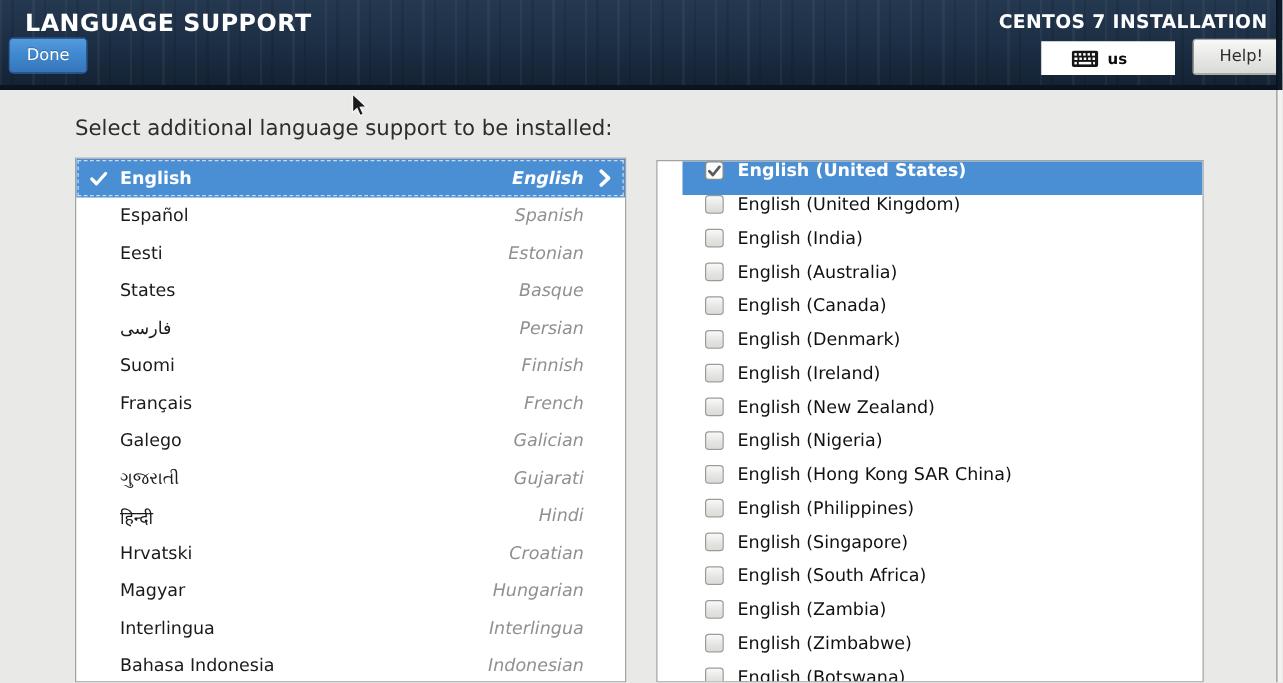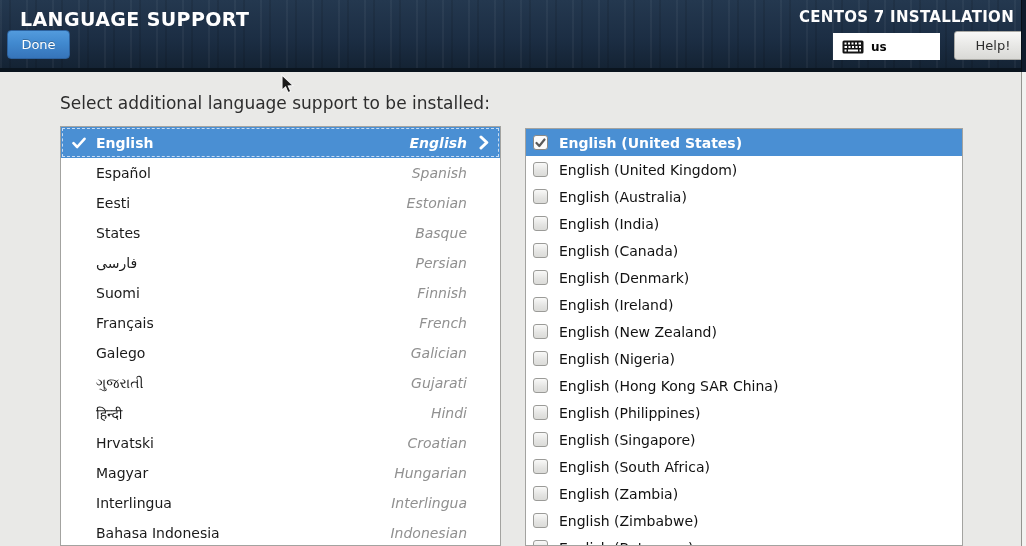--- a/index.html
+++ b/index.html
@@ -33,21 +33,21 @@
   .done-btn {
     position: absolute; left: 7px; top: 30px; width: 63px; height: 29px;
     background: linear-gradient(180deg, #539bdd 0%, #4189cf 45%, #3674b9 100%);
     border: 1px solid #2c619e; border-radius: 4px;
     color: #ffffff; font-size: 13px; font-family: inherit;
     text-shadow: 0 -1px 0 rgba(0,0,0,0.25); cursor: pointer;
   }
   .kb-indicator {
     position: absolute; left: 833px; top: 33px; width: 107px; height: 27px;
     background: #ffffff; display: flex; align-items: center; gap: 7px;
-    padding-left: 9px;
+    padding-left: 24px;
   }
   .kb-indicator .kb-label { font-size: 12px; font-weight: bold; color: #0a0a0a; }
   .help-btn {
     position: absolute; left: 954px; top: 31px; width: 78px; height: 29px;
     background: linear-gradient(180deg, #f8f8f7 0%, #e8e8e6 50%, #d9d9d6 100%);
     border: 1px solid #a9a9a5; border-radius: 3px;
     color: #2e2e2e; font-size: 13px; font-family: inherit; cursor: pointer;
   }
 
   
@@ -77,22 +77,22 @@
     outline: 1px dashed #c9dcf2; outline-offset: -2px;
   }
   .lang-row.selected .english-name { color: #ffffff; }
 
   
   .locale-list {
     position: absolute; left: 525px; top: 128px; width: 438px; height: 418px;
     background: #ffffff; border: 1px solid #a3a3a0; overflow: hidden;
   }
   .locale-row {
-    height: 27px; display: flex; align-items: center; gap: 11px;
-    padding-left: 7px; font-size: 14px; color: #111111; cursor: default;
+    height: 27px; display: flex; align-items: flex-start; gap: 11px;
+    padding-left: 18px; font-size: 14px; color: #111111; cursor: default; margin-left: 20px;
   }
   .locale-row.selected { background: #4a8fd3; color: #ffffff; font-weight: bold; }
   .checkbox {
     width: 15px; height: 15px; flex: none; border-radius: 3px;
     border: 1px solid #9b9b98;
     background: linear-gradient(180deg, #f9f9f8 0%, #e4e4e2 60%, #dbdbd8 100%);
     display: flex; align-items: center; justify-content: center;
   }
   .checkbox.checked { background: #fcfcfc; border-color: #8a8a88; }
   .checkbox svg { display: none; }
@@ -358,27 +358,27 @@
       <div class="locale-row">
     <span class="checkbox">
       
     </span>
     <span>English (United Kingdom)</span>
   </div>
       <div class="locale-row">
     <span class="checkbox">
       
     </span>
+    <span>English (India)</span>
+  </div>
+      <div class="locale-row">
+    <span class="checkbox">
+      
+    </span>
     <span>English (Australia)</span>
-  </div>
-      <div class="locale-row">
-    <span class="checkbox">
-      
-    </span>
-    <span>English (India)</span>
   </div>
       <div class="locale-row">
     <span class="checkbox">
       
     </span>
     <span>English (Canada)</span>
   </div>
       <div class="locale-row">
     <span class="checkbox">
       

